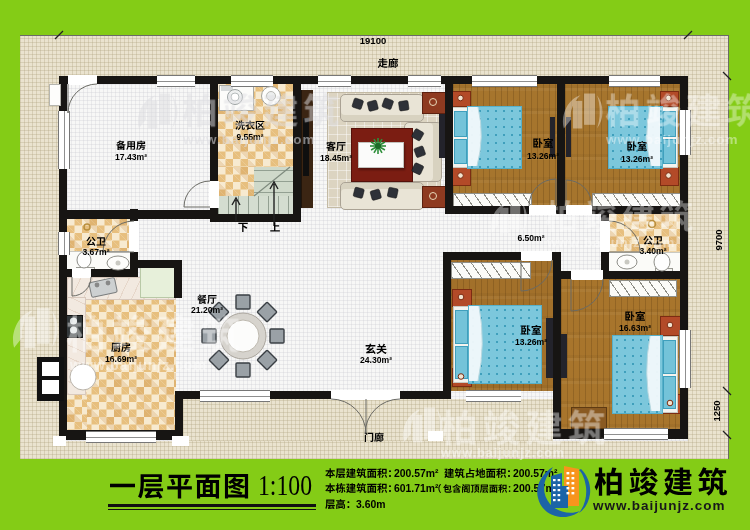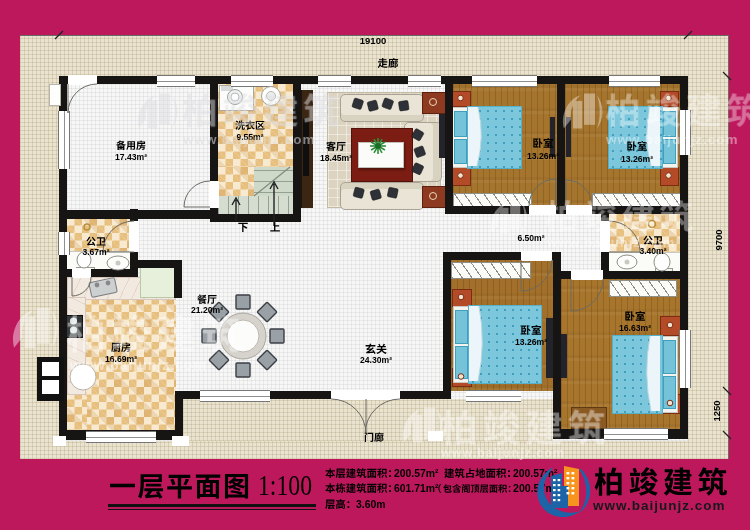--- a/index.html
+++ b/index.html
@@ -1,14 +1,14 @@
 <!DOCTYPE html>
 <html><head><meta charset="utf-8"><style>
 html,body{margin:0;padding:0;background:#fff;}
-#c{position:relative;width:750px;height:530px;overflow:hidden;background:#be185d;
+#c{position:relative;width:750px;height:530px;overflow:hidden;background:#84cc16;
 font-family:"Liberation Sans",sans-serif;}
 #c svg.ov{position:absolute;left:0;top:0;}
 </style></head><body>
 <div id="c">
 <div style="position:absolute;left:20px;top:35px;width:708px;height:423px;background:#eae3cf;background-image:repeating-linear-gradient(0deg,rgba(175,163,128,.33) 0 1px,transparent 1px 4px),repeating-linear-gradient(90deg,rgba(175,163,128,.33) 0 1px,transparent 1px 4px);border-top:1px solid #6b6b66;border-right:1px solid #6b6b66;"></div>
 <div style="position:absolute;left:59px;top:76px;width:629px;height:365px;background:#f7f7f6;background-image:repeating-linear-gradient(0deg,rgba(195,195,203,.27) 0 1px,transparent 1px 4px),repeating-linear-gradient(90deg,rgba(195,195,203,.27) 0 1px,transparent 1px 4px);"></div>
 <div style="position:absolute;left:183px;top:399px;width:370px;height:42px;background:#eae3cf;background-image:repeating-linear-gradient(0deg,rgba(175,163,128,.33) 0 1px,transparent 1px 4px),repeating-linear-gradient(90deg,rgba(175,163,128,.33) 0 1px,transparent 1px 4px);"></div>
 <div style="position:absolute;left:218px;top:84px;width:75px;height:83px;background-color:#f7ead0;background-image:linear-gradient(45deg,rgba(193,133,62,.2) 25%,transparent 25%,transparent 75%,rgba(193,133,62,.2) 75%),linear-gradient(45deg,#e7bf7e 25%,transparent 25%,transparent 75%,#e7bf7e 75%),linear-gradient(45deg,#e7bf7e 25%,transparent 25%,transparent 75%,#e7bf7e 75%);background-size:30px 30px,15px 15px,15px 15px;background-position:0 0,0 0,7.5px 7.5px;"></div>
 <div style="position:absolute;left:218px;top:167px;width:36px;height:29px;background-color:#f7ead0;background-image:linear-gradient(45deg,rgba(193,133,62,.2) 25%,transparent 25%,transparent 75%,rgba(193,133,62,.2) 75%),linear-gradient(45deg,#e7bf7e 25%,transparent 25%,transparent 75%,#e7bf7e 75%),linear-gradient(45deg,#e7bf7e 25%,transparent 25%,transparent 75%,#e7bf7e 75%);background-size:30px 30px,15px 15px,15px 15px;background-position:0 0,0 0,7.5px 7.5px;"></div>
 <div style="position:absolute;left:67px;top:218px;width:63px;height:51px;background-color:#f7ead0;background-image:linear-gradient(45deg,rgba(193,133,62,.2) 25%,transparent 25%,transparent 75%,rgba(193,133,62,.2) 75%),linear-gradient(45deg,#e7bf7e 25%,transparent 25%,transparent 75%,#e7bf7e 75%),linear-gradient(45deg,#e7bf7e 25%,transparent 25%,transparent 75%,#e7bf7e 75%);background-size:30px 30px,15px 15px,15px 15px;background-position:0 0,0 0,7.5px 7.5px;"></div>

